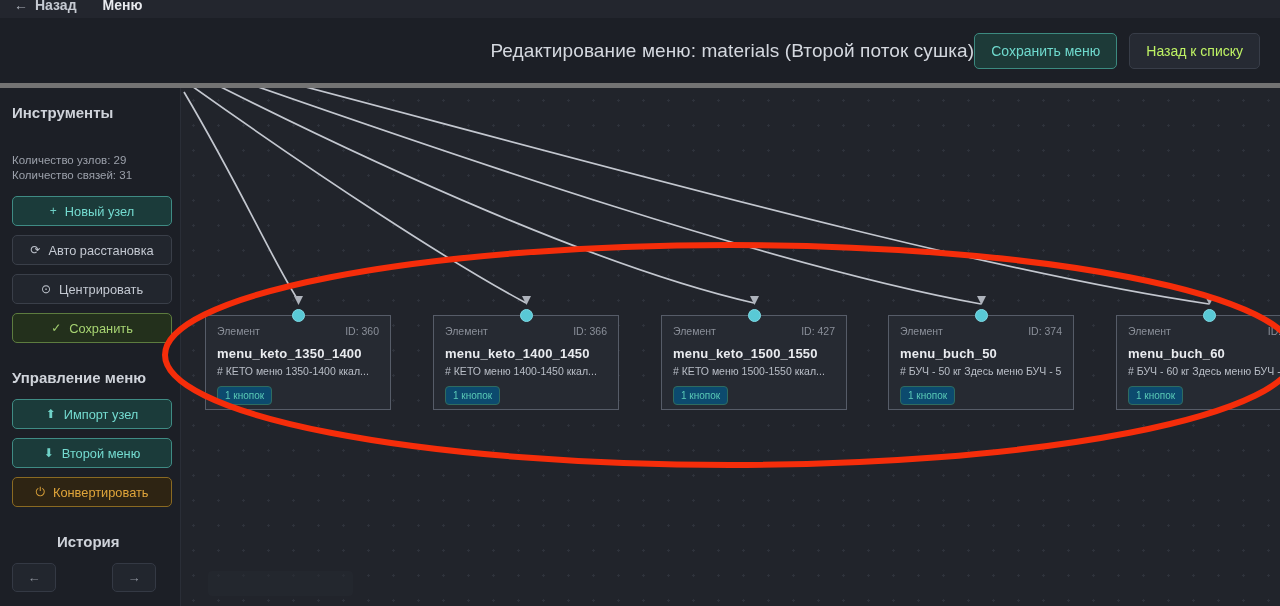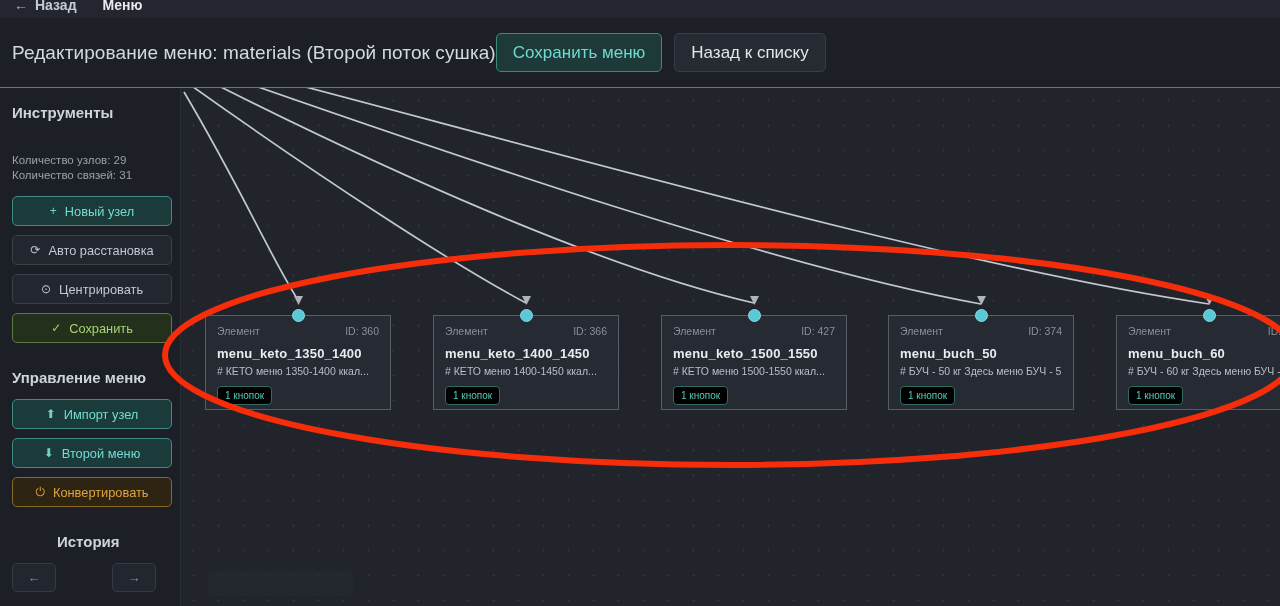--- a/index.html
+++ b/index.html
@@ -28,38 +28,38 @@
   .topnav-back .arrow { font-size: 14px; color: #aeb3bc; font-weight: 400; }
   .topnav-title {
     color: #e8eaee; font-size: 14px; font-weight: 700;
     transform: translateY(-4px);
   }
 
   
   .header {
     position: absolute; left: 0; top: 18px; width: 1280px; height: 70px;
     background: #1c1f26;
-    display: flex; align-items: center; justify-content: flex-start;
+    display: flex; align-items: center; justify-content: flex-end;
     padding: 0 20px 0 12px;
-    border-bottom: 1px solid #737373;
+    border-bottom: 5px solid #737373;
   }
   .page-title {
     color: #d4d8df; font-size: 19px; font-weight: 400; letter-spacing: .1px;
   }
   .header-actions { display: flex; gap: 12px; }
   .btn {
-    border-radius: 5px; font-size: 17px; line-height: 1;
+    border-radius: 5px; font-size: 14px; line-height: 1;
     padding: 10px 16px; cursor: pointer; white-space: nowrap;
     font-family: "Liberation Sans", sans-serif;
   }
   .btn-save-menu {
     background: #1d3a38; border: 1px solid #3c8a80; color: #6fd9cd;
   }
   .btn-back-list {
-    background: #262a33; border: 1px solid #383d48; color: #e5e5e5;
+    background: #262a33; border: 1px solid #383d48; color: #bef264;
   }
 
   
   .sidebar {
     position: absolute; left: 0; top: 88px; width: 181px; height: 518px;
     background: #1c1f26; border-right: 1px solid #2a2e37;
     padding: 16px 9px 0 12px;
   }
   .side-h {
     color: #cfd3da; font-size: 15px; font-weight: 700; margin-bottom: 13px;
@@ -108,21 +108,21 @@
   .node-name {
     color: #e9ebef; font-size: 13px; font-weight: 700; margin-top: 9px;
     letter-spacing: .2px; white-space: nowrap;
   }
   .node-desc {
     color: #b9bec7; font-size: 10.5px; margin-top: 4px;
     white-space: nowrap; overflow: hidden;
   }
   .node-badge {
     display: inline-block; margin-top: 9px;
-    background: #000000; border: 1px solid #2f6b60; color: #59c9b6;
+    background: #0c4a6e; border: 1px solid #2f6b60; color: #59c9b6;
     font-size: 10px; padding: 3px 7px; border-radius: 4px;
   }
   .port {
     position: absolute; width: 13px; height: 13px; border-radius: 50%;
     background: #59c9d6; border: 1px solid #7fdbe6; top: -7px; left: 50%;
     margin-left: -6.5px;
   }
 
   
   .minimap {

